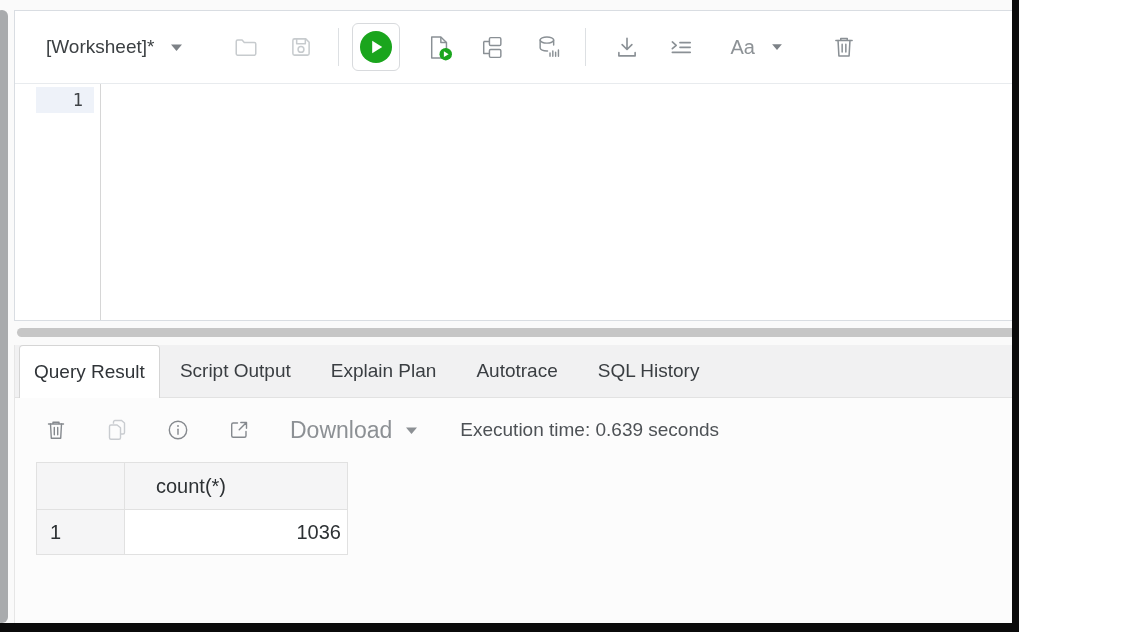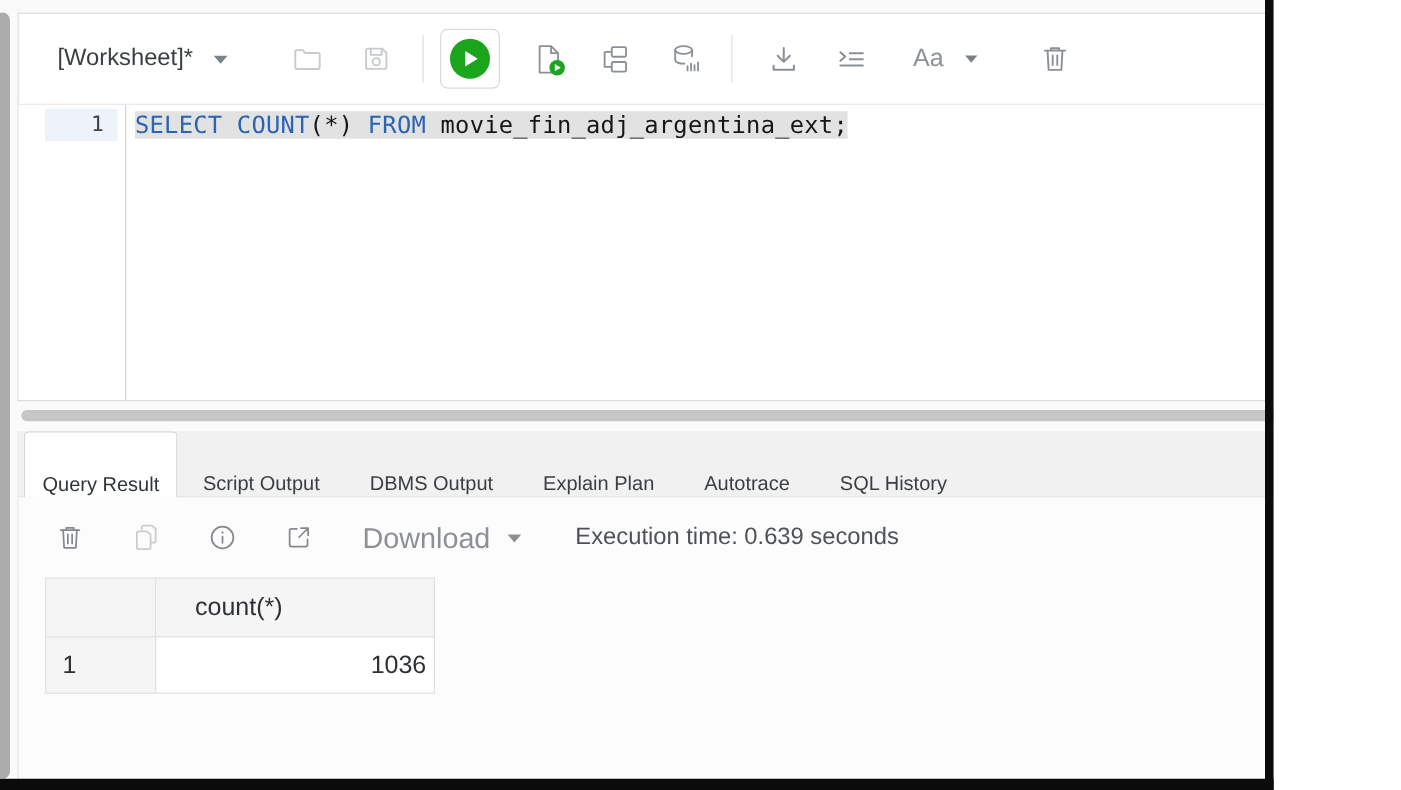--- a/index.html
+++ b/index.html
@@ -40,21 +40,21 @@
   .kw { color:#2a64b2; } .plain { color:#161616; }
 
   
   .splitter { position:absolute; left:17px; right:0; top:328px; height:9px;
     background:#c6c6c6; border-radius:5px 0 0 5px; cursor:row-resize; }
 
   
   .bottom-panel { position:absolute; left:14px; top:345px; right:0; height:279px;
     background:#fcfcfc; border-left:1px solid #e6e6e6; }
   .tabstrip { display:flex; height:53px; background:#f1f1f2; border-bottom:1px solid #e2e2e2; }
-  .tab { padding:0 20px; display:flex; align-items:flex-end; font-size:16px; color:#3a3e42; cursor:pointer; }
+  .tab { padding:0 20px; display:flex; align-items:center; font-size:19px; color:#3a3e42; cursor:pointer; }
   .tab.active { background:#fff; border:1px solid #d5d5d5; border-bottom:none;
     border-radius:4px 4px 0 0; margin-left:4px; margin-bottom:-1px; padding:0 14px; color:#303438; }
   .toolbar2 { height:64px; display:flex; align-items:center; padding-left:29px; background:#fcfcfc; }
   .tb2-icon { display:inline-flex; color:#85898e; margin-right:37px; }
   .tb2-icon.disabled { color:#c9ccd0; }
   .dl { display:flex; align-items:center; margin-left:2px; cursor:pointer; }
   .dl-label { font-size:23px; color:#8c9094; }
   .exec { margin-left:42px; font-size:19px; color:#4e5256; }
 
   .result-area { padding-left:21px; }
@@ -166,36 +166,32 @@
           <path d="M6.5 6l.8 14.2h9.4L17.5 6"></path>
           <path d="M10.3 9.5v7.2 M13.7 9.5v7.2"></path>
         </svg>
       </span>
     </div>
 
     <div class="editor">
       <div class="gutter">
         <div class="ln-row">1</div>
       </div>
-      <div class="code"><span class="stmt"><span class="kw">SELECT</span><span class="plain"> </span><span class="kw">COUNT</span><span class="plain">(*) </span><span class="kw">FROM</span><span class="plain"> movie_fin_adj_argentina_ext;</span></span></div>
     </div>
   </div>
 
   <div class="splitter"></div>
 
   <div class="bottom-panel">
     <div class="tabstrip">
       <div class="tab active">
           <span>Query Result</span>
         </div>
       <div class="tab">
           <span>Script Output</span>
-        </div>
-      <div class="tab">
-          <span>DBMS Output</span>
         </div>
       <div class="tab">
           <span>Explain Plan</span>
         </div>
       <div class="tab">
           <span>Autotrace</span>
         </div>
       <div class="tab">
           <span>SQL History</span>
         </div>

